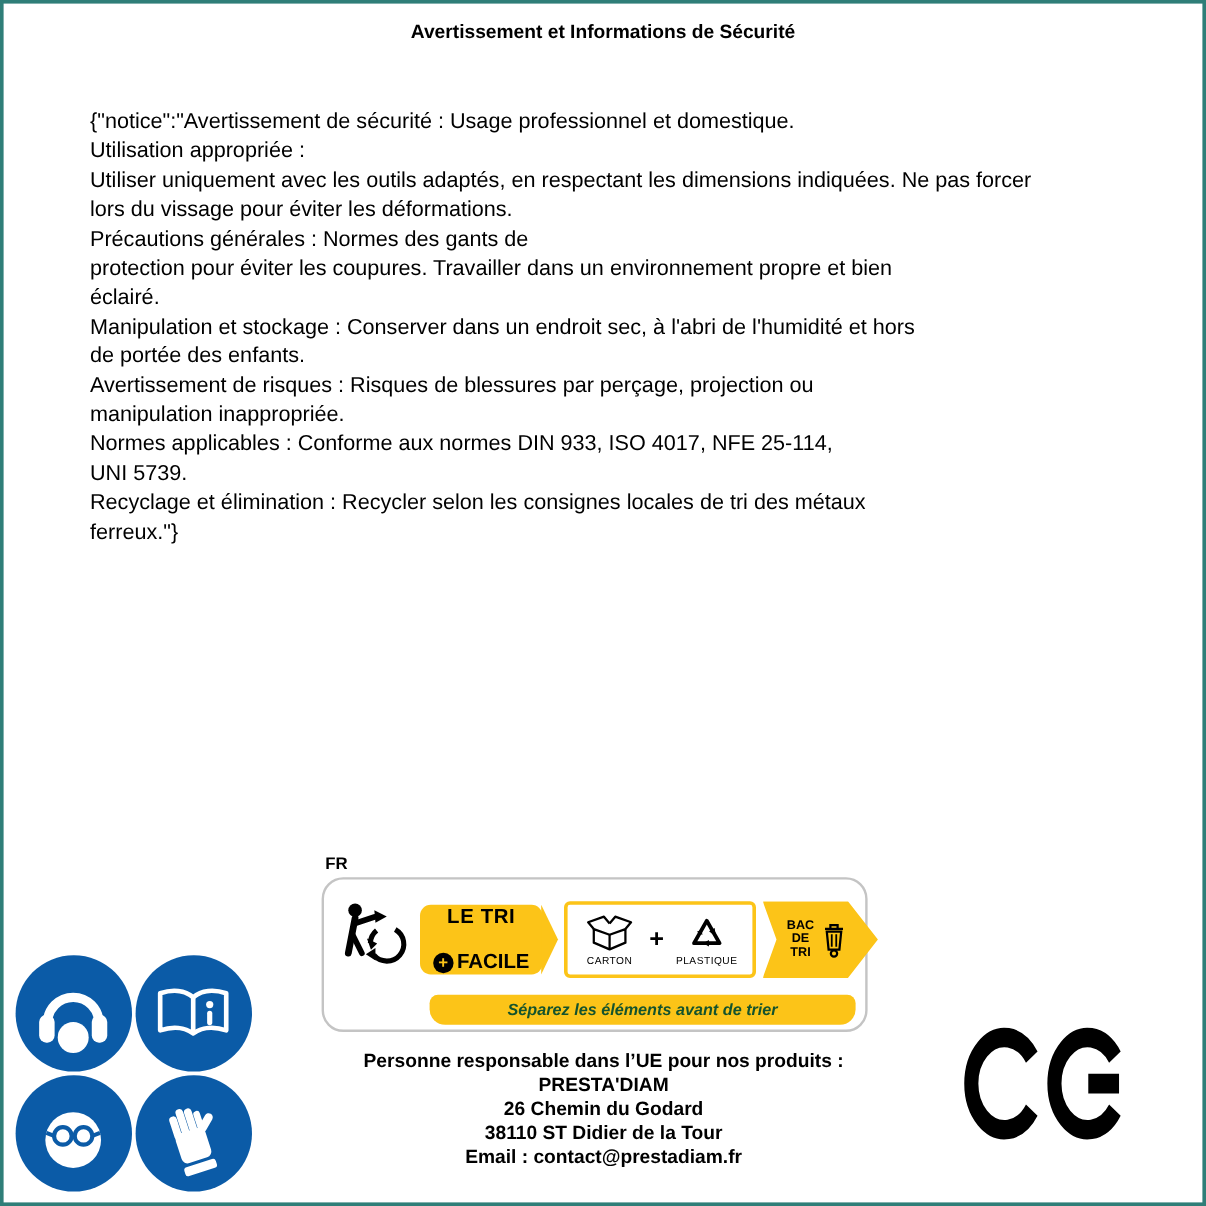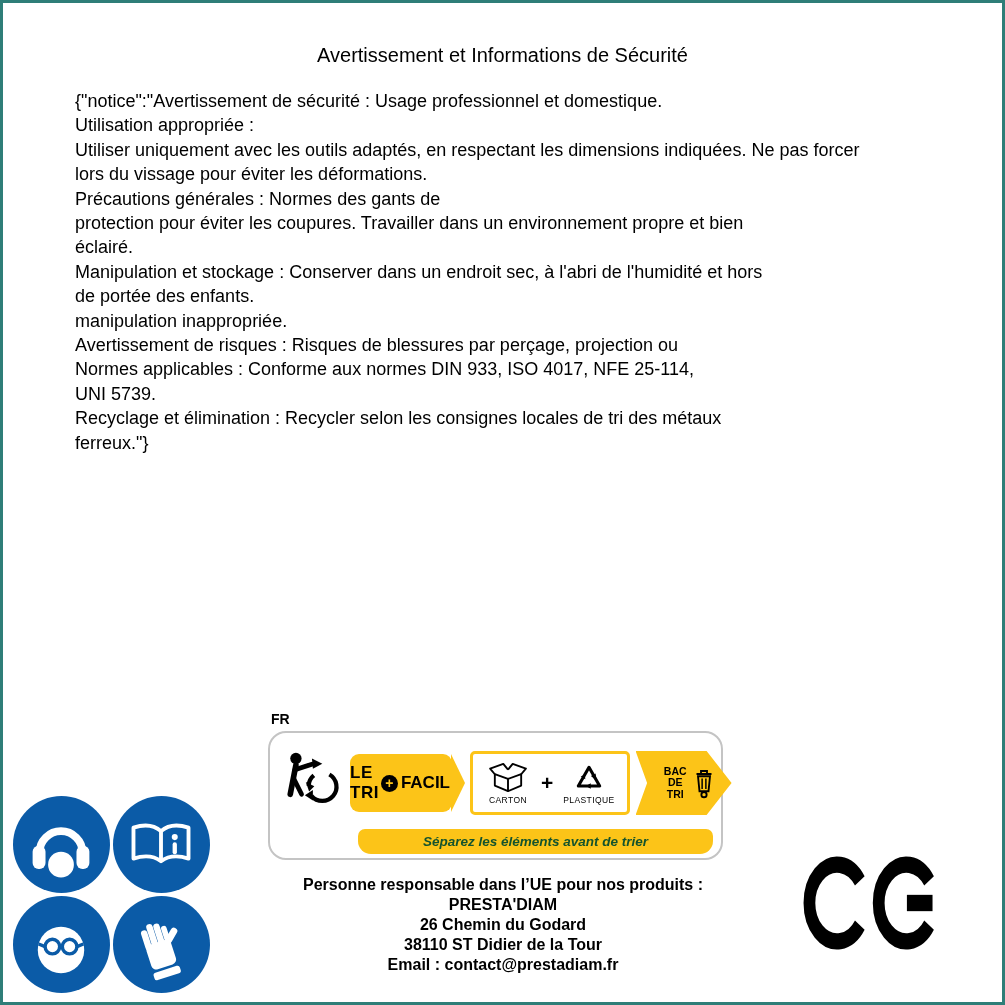--- a/index.html
+++ b/index.html
@@ -7,22 +7,22 @@
     --blue:#0b5ba7;
     --teal:#2f7e78;
   }
   *{box-sizing:border-box;margin:0;padding:0;}
   body{background:#fff;font-family:"Liberation Sans",sans-serif;color:#000;}
   .page{
     position:relative;width:1005px;height:1005px;background:#fff;
     border:3px solid var(--teal);overflow:hidden;
   }
   .title{
-    position:absolute;top:41px;left:0;right:0;text-align:center;
-    font-size:20px;font-weight:normal;
+    position:absolute;top:16px;left:0;right:0;text-align:center;
+    font-size:16px;font-weight:bold;
   }
   .notice{
     position:absolute;top:86px;left:72px;right:40px;
     font-size:18px;line-height:24.4px;
   }
   .notice-line{white-space:nowrap;}
 
   
   .fr-code{position:absolute;left:268px;top:708px;font-size:14px;font-weight:bold;}
   .tri-label{
@@ -30,21 +30,21 @@
     background:#fff;border:2px solid #c4c4c4;border-radius:18px;
   }
   .tri-row{
     position:absolute;top:6px;left:8px;right:8px;height:88px;
     display:flex;align-items:center;
   }
   .triman{width:66px;height:72px;flex:0 0 auto;margin-right:6px;}
   .tri-tag{
     position:relative;flex:0 0 auto;width:102px;height:58px;
     background:var(--yellow);border-radius:9px;
-    display:flex;flex-direction:row;align-items:center;justify-content:flex-start;gap:2px;
+    display:flex;flex-direction:column;align-items:center;justify-content:space-between;gap:2px;
   }
   .tri-tag::after{
     content:"";position:absolute;right:-13px;top:50%;transform:translateY(-50%);
     border-top:29px solid transparent;border-bottom:29px solid transparent;
     border-left:14px solid var(--yellow);
   }
   .tri-tag .l1{font-size:17px;font-weight:800;letter-spacing:.5px;}
   .tri-tag .l2{display:flex;align-items:center;gap:3px;font-size:17px;font-weight:800;}
   .plus-badge{
     width:17px;height:17px;border-radius:50%;background:#000;color:var(--yellow);
@@ -54,21 +54,21 @@
     flex:0 0 auto;margin-left:18px;height:64px;
     border:3px solid var(--yellow);border-radius:5px;background:#fff;
     display:flex;align-items:center;gap:10px;padding:0 12px;
   }
   .mat{display:flex;flex-direction:column;align-items:center;gap:1px;}
   .mat-label{font-size:8.5px;font-weight:normal;letter-spacing:.4px;}
   .mat-plus{font-size:21px;font-weight:bold;}
   .bac-shape{
     flex:0 0 auto;margin-left:6px;width:96px;height:64px;background:var(--yellow);
     clip-path:polygon(0% 0%,74% 0%,100% 50%,74% 100%,0% 100%,12% 50%);
-    display:flex;align-items:center;justify-content:flex-end;gap:5px;padding-left:12px;padding-right:16px;
+    display:flex;align-items:center;justify-content:center;gap:5px;padding-left:12px;padding-right:16px;
   }
   .bac-text{font-size:10.5px;font-weight:800;line-height:1.05;text-align:center;}
   .bac-text span{display:block;}
   .tri-footer{
     position:absolute;left:88px;right:8px;bottom:4px;height:25px;
     background:var(--yellow);border-radius:7px 7px 13px 13px;
     display:flex;align-items:center;justify-content:center;
     font-size:13.5px;font-style:italic;font-weight:600;color:#14532d;
   }
 
@@ -114,23 +114,23 @@
       <div class="notice-line">Précautions générales : Normes des gants de</div>
 
       <div class="notice-line">protection pour éviter les coupures. Travailler dans un environnement propre et bien</div>
 
       <div class="notice-line">éclairé.</div>
 
       <div class="notice-line">Manipulation et stockage : Conserver dans un endroit sec, à l'abri de l'humidité et hors</div>
 
       <div class="notice-line">de portée des enfants.</div>
 
+      <div class="notice-line">Avertissement de risques : Risques de blessures par perçage, projection ou</div>
+
       <div class="notice-line">manipulation inappropriée.</div>
-
-      <div class="notice-line">Avertissement de risques : Risques de blessures par perçage, projection ou</div>
 
       <div class="notice-line">Normes applicables : Conforme aux normes DIN 933, ISO 4017, NFE 25-114,</div>
 
       <div class="notice-line">UNI 5739.</div>
 
       <div class="notice-line">Recyclage et élimination : Recycler selon les consignes locales de tri des métaux</div>
 
       <div class="notice-line">ferreux."}</div>
     </div>
 

